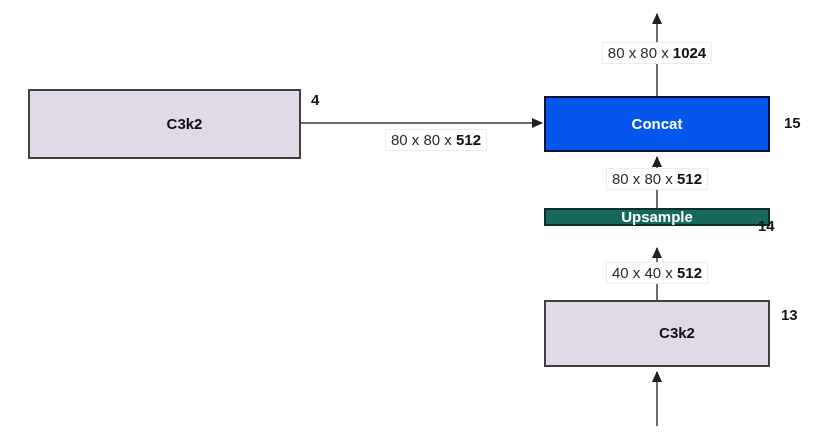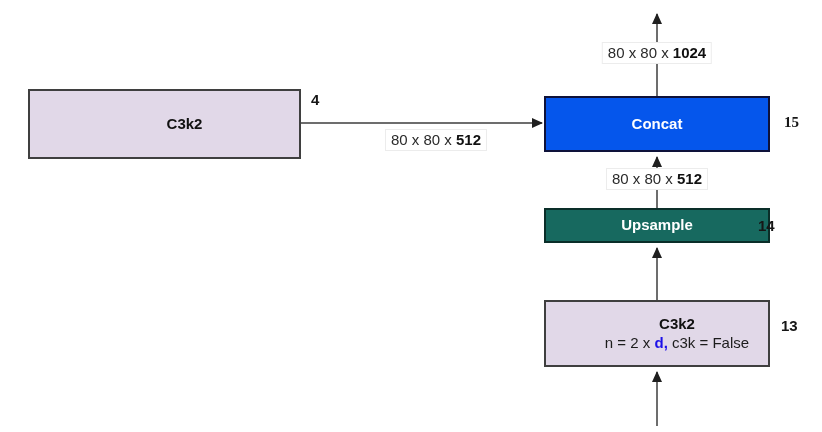--- a/index.html
+++ b/index.html
@@ -60,34 +60,34 @@
   </svg>
 
   <div class="block lavender" style="left:28px;top:89px;width:273px;height:70px;">
     <div class="block-title">C3k2</div>
   </div>
   <div class="idx" style="left:311px;top:91px;">4</div>
 
   <div class="block blue" style="left:544px;top:96px;width:226px;height:56px;">
     <div class="block-title">Concat</div>
   </div>
-  <div class="idx" style="left:784px;top:114px;font-family:Liberation Serif, serif;">15</div>
+  <div class="idx" style="left:784px;top:114px;">15</div>
 
-  <div class="block teal" style="left:544px;top:208px;width:226px;height:35px;">
+  <div class="block teal" style="left:544px;top:208px;width:226px;height:18px;">
     <div class="block-title">Upsample</div>
   </div>
   <div class="idx" style="left:758px;top:217px;">14</div>
 
   <div class="block lavender" style="left:544px;top:300px;width:226px;height:67px;">
     <div class="block-title">C3k2</div>
-    <div class="block-sub"><span>n = 2 x </span><span class="accent">d,</span><span> c3k = False</span></div>
   </div>
-  <div class="idx" style="left:781px;top:306px;margin-top:11px;">13</div>
+  <div class="idx" style="left:781px;top:306px;">13</div>
 
   <div class="dim" style="left:657px;top:42px;"><span>80 x 80 x </span><b>1024</b></div>
 
   <div class="dim" style="left:436px;top:129px;"><span>80 x 80 x </span><b>512</b></div>
 
   <div class="dim" style="left:657px;top:168px;"><span>80 x 80 x </span><b>512</b></div>
 
+  <div class="dim" style="left:657px;top:262px;"><span>40 x 40 x </span><b>512</b></div>
 
 
 </div>
 
 </body></html>

